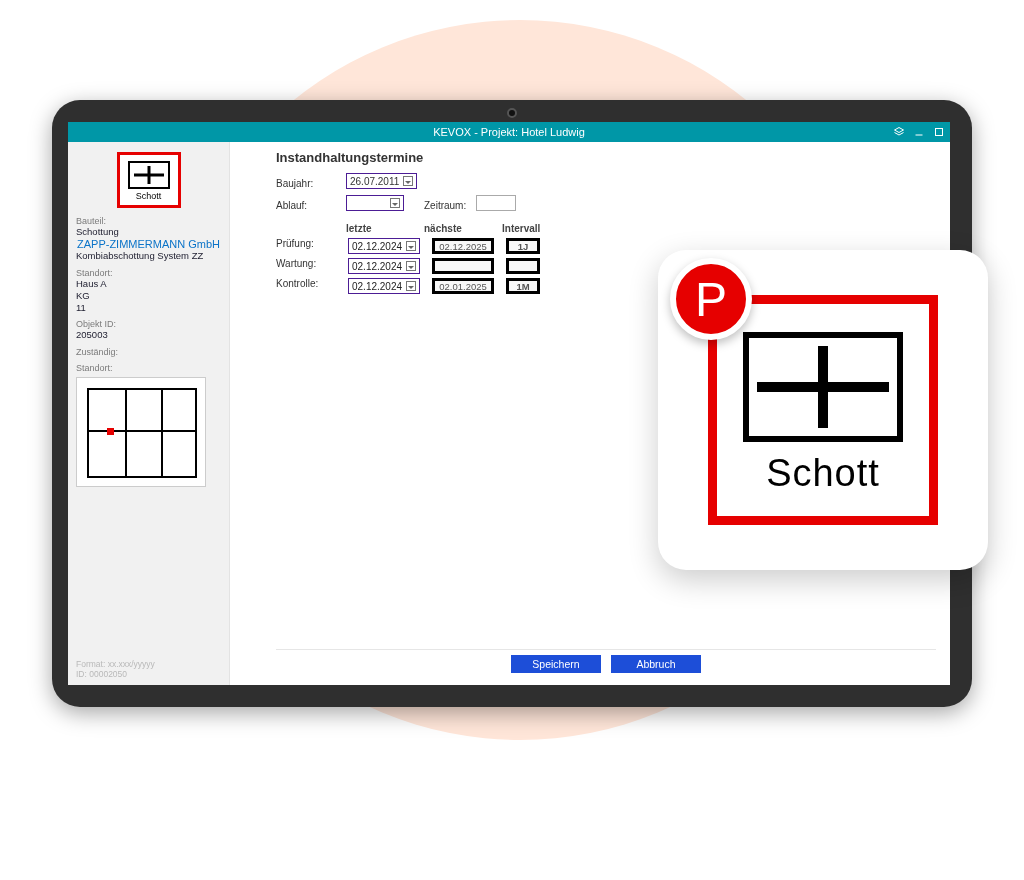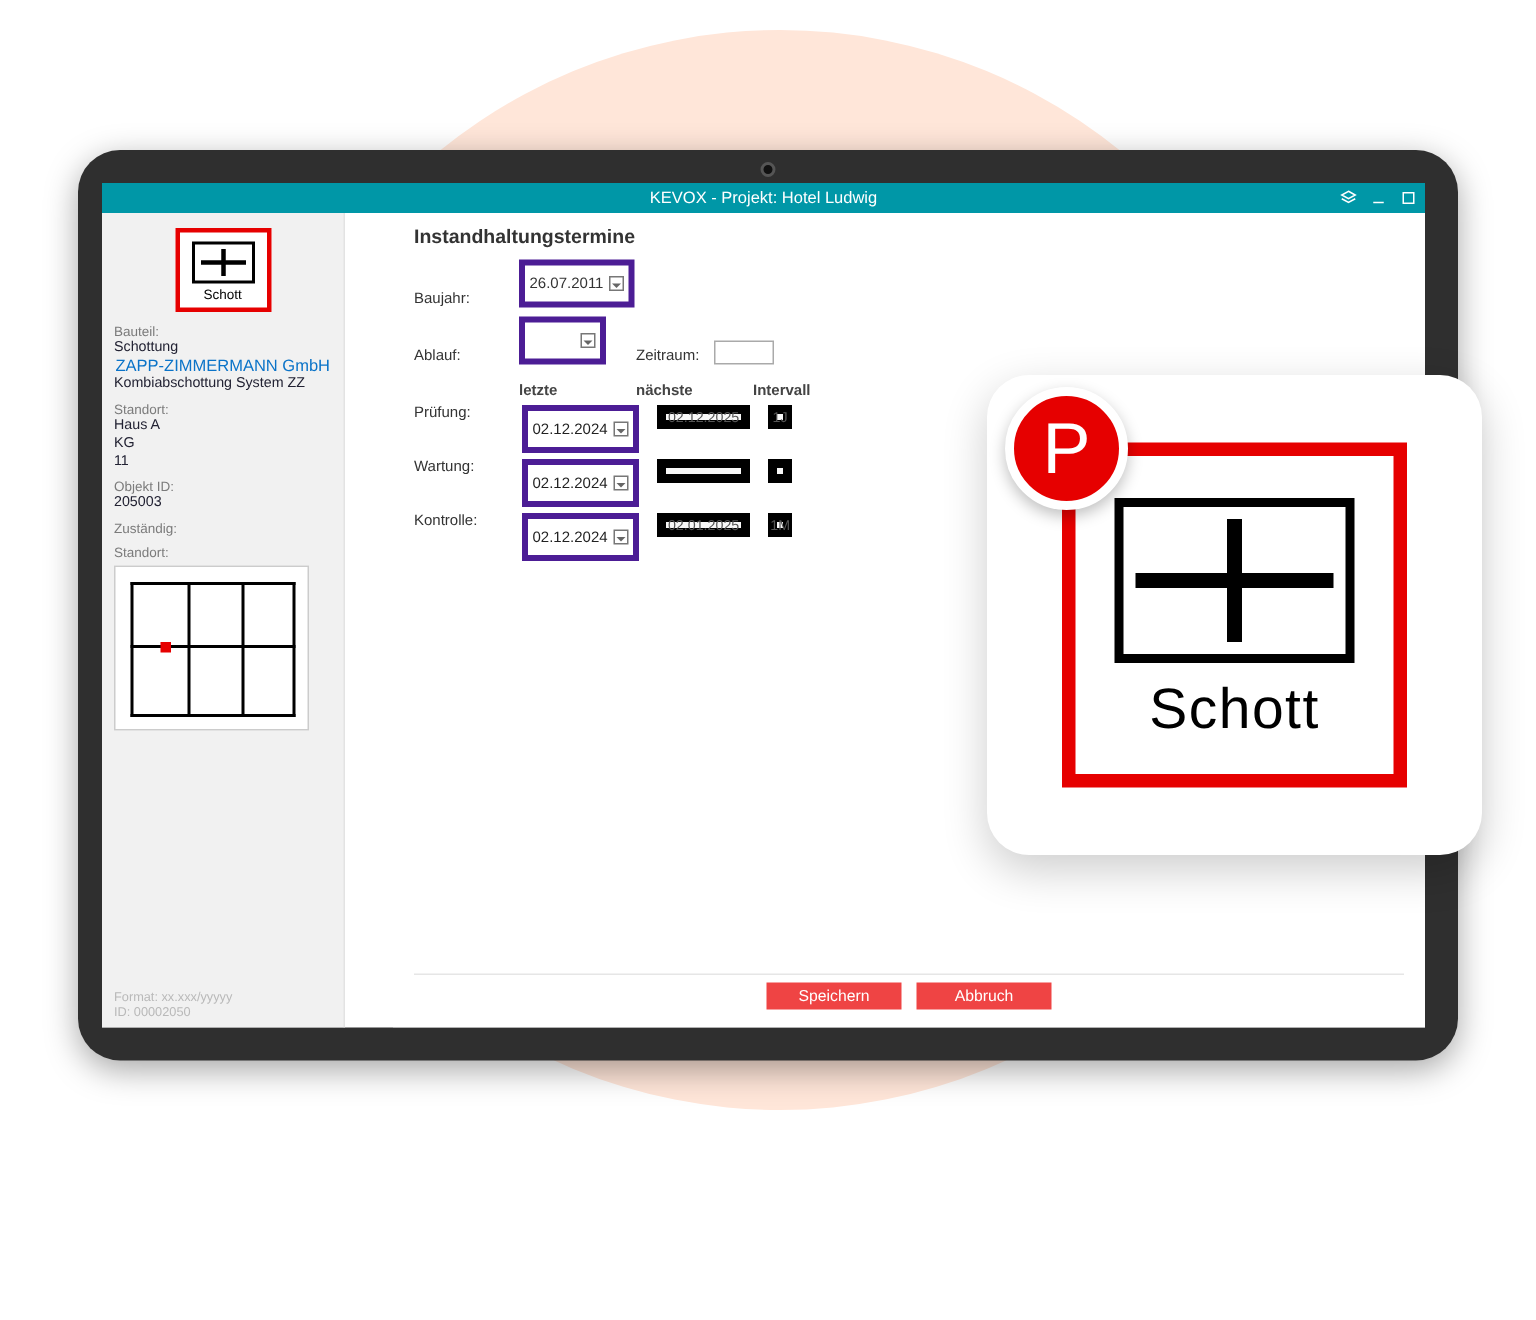--- a/index.html
+++ b/index.html
@@ -118,21 +118,21 @@
     margin-bottom: 8px;
   }
   .form-row {
     display: flex; align-items: flex-end;
     gap: 10px; margin-bottom: 6px;
     font-size: 10px; color: #333;
   }
   .form-label { width: 60px; }
   .date-input {
     display: inline-flex; align-items: center;
-    border: 4px solid #4c1d95; height: 32px;
+    border: 1px solid #4c1d95; height: 16px;
     padding: 0 3px; font-size: 10px; background: #fff;
     min-width: 58px; justify-content: space-between;
   }
   .date-input .cal {
     width: 10px; height: 10px; border: 1px solid #777;
     margin-left: 4px; position: relative; cursor: pointer;
   }
   .date-input .cal::after {
     content:""; position:absolute; right:1px; bottom:1px;
     border-left:3px solid transparent; border-right:3px solid transparent;
@@ -148,33 +148,33 @@
     color: #444; margin-left: 70px; margin-top: 6px; font-weight: bold;
   }
   .col-headers span { width: 66px; }
   .col-headers span.int { width: 40px; }
   .sched-row {
     display: flex; align-items: flex-start; gap: 12px;
     margin-top: 4px; font-size: 10px;
   }
   .sched-row .form-label { width: 60px; color: #333;}
   .ro-box {
-    border: 6px solid #000000; background: #f8f8f8;
+    border: 3px solid #000000; background: #f8f8f8;
     height: 16px; width: 62px; font-size: 9.5px;
     display: inline-flex; align-items: center; justify-content: center;
     color: #555;
   }
-  .ro-box.small { width: 16px; }
+  .ro-box.small { width: 34px; font-weight: bold; }
   .footer {
     border-top: 1px solid #e6e6e6;
     height: 28px; display: flex;
     align-items: center; justify-content: center; gap: 10px;
   }
   .btn {
-    background: #ef4444; color: #fff;
+    background: #1d4ed8; color: #fff;
     border: none; height: 18px; width: 90px;
     font-size: 10.5px; cursor: pointer;
   }
   
   .big-card {
     position: absolute;
     left: 658px; top: 250px;
     width: 330px; height: 320px;
     background: #fff;
     border-radius: 28px;

